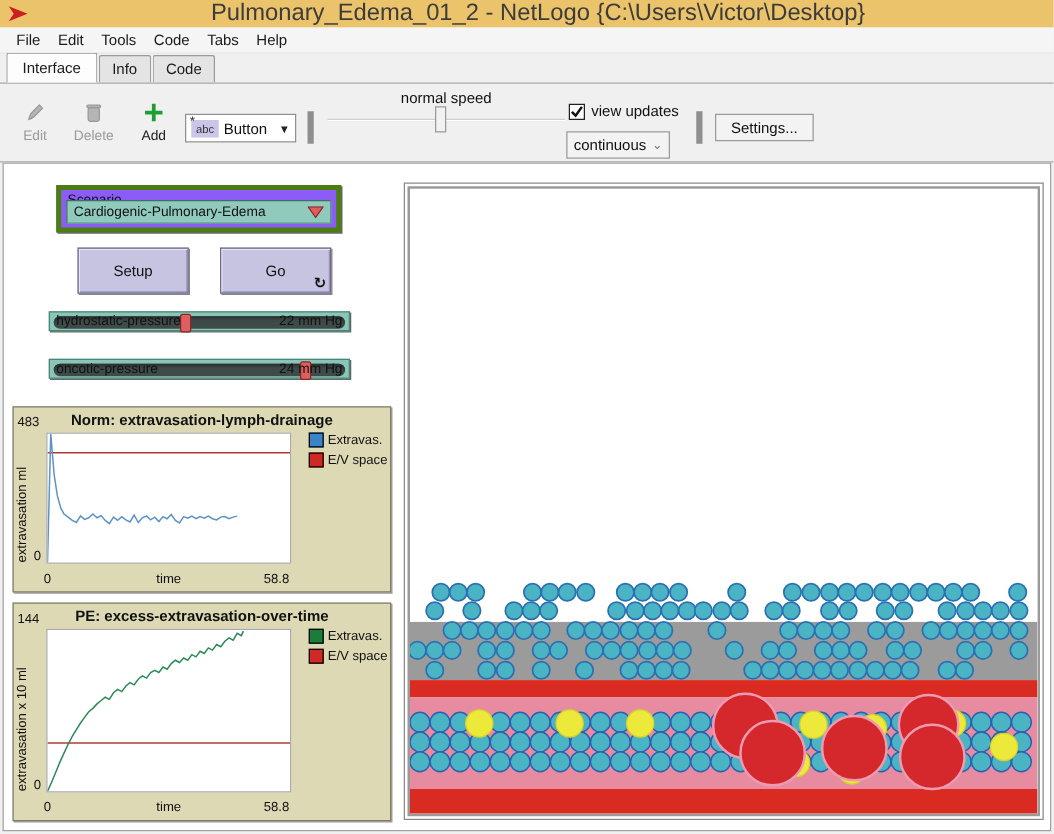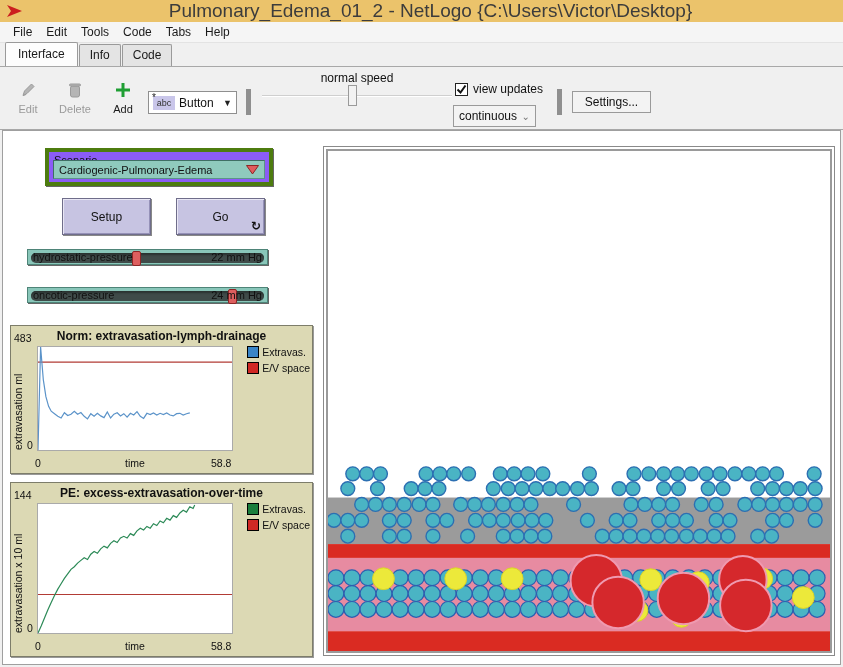--- a/index.html
+++ b/index.html
@@ -53,21 +53,21 @@
   .chooser { position:absolute; left:42px; top:17px; width:228px; height:38px; background:#8b5cf6; border:4px solid #4d7c0f; box-shadow:1px 1px 0 #666; }
   .chooser .c-label { font-size:11px; color:#111; padding:2px 0 0 5px; }
   .chooser .c-box { position:absolute; left:4px; right:4px; bottom:3px; height:19px; background:#8fcabd; border:1px solid #5b9488; border-top-color:#3f6f64; border-left-color:#3f6f64; display:flex; align-items:center; padding:0 5px; }
   .chooser .c-val { flex:1; font-size:11px; color:#111; }
 
   
   .nl-btn { position:absolute; width:89px; height:37px; background:#c7c4e2; border:1px solid #6f6d8a; box-shadow:inset 1px 1px 0 #e9e7f5, inset -1px -1px 0 #9591b8, 1px 1px 0 #888; font-size:12px; color:#111; display:flex; align-items:center; justify-content:center; }
   .nl-btn .forever { position:absolute; right:3px; bottom:1px; font-family:"DejaVu Sans", sans-serif; font-size:12px; font-weight:bold; color:#111; }
 
   
-  .nl-slider { position:absolute; left:24px; width:241px; height:16px; background:#89c6b9; border:1px solid #4e8478; box-shadow:1px 1px 0 #666; }
+  .nl-slider { position:absolute; left:36px; width:241px; height:16px; background:#89c6b9; border:1px solid #4e8478; box-shadow:1px 1px 0 #666; }
   .nl-slider .track { position:absolute; left:3px; right:3px; top:3px; height:10px; background:#3f4b49; border-radius:5px; box-shadow:inset 0 2px 2px #2a3331; }
   .nl-slider .handle { position:absolute; top:1px; width:9px; height:15px; background:#dd5f5f; border:1px solid #8c2525; border-radius:2px; }
   .nl-slider .s-row { position:absolute; left:5px; right:5px; bottom:1px; display:flex; justify-content:space-between; font-size:11px; color:#111; }
 
   
   .plot { position:absolute; left:7px; width:303px; background:#dcd9b4; border:1px solid #7d7d6a; box-shadow:1px 1px 0 #999; }
   .plot .p-title { position:absolute; top:3px; left:0; right:0; text-align:center; font-size:12px; font-weight:bold; color:#111; }
   .plot .p-canvas { position:absolute; left:26px; top:20px; width:196px; background:#fff; border:1px solid #aaa; }
   .plot .ymax { position:absolute; left:3px; top:6px; font-size:10.5px; color:#111; }
   .plot .ymin { position:absolute; left:16px; font-size:10.5px; color:#111; }

